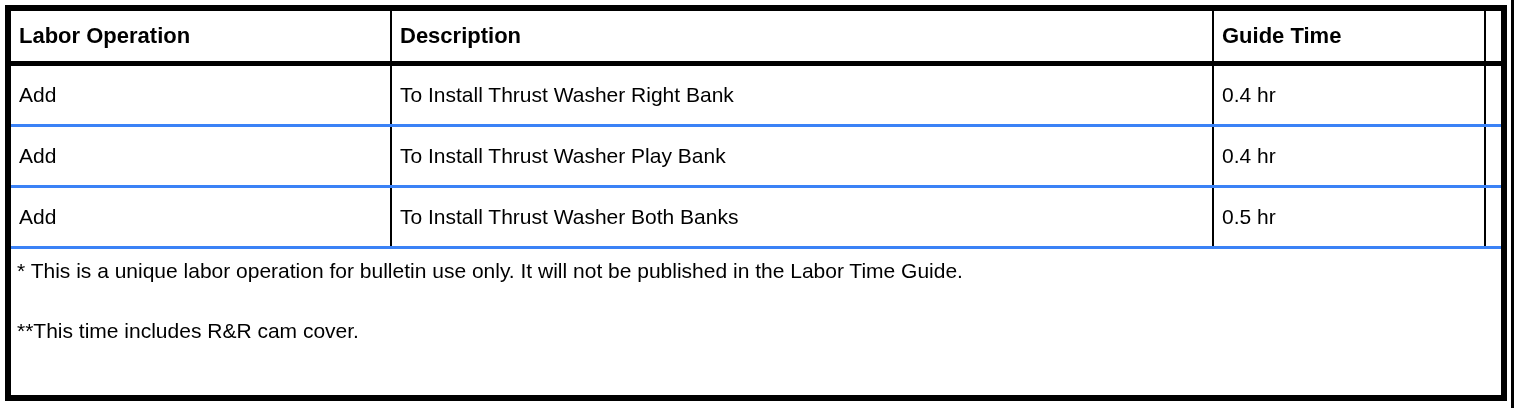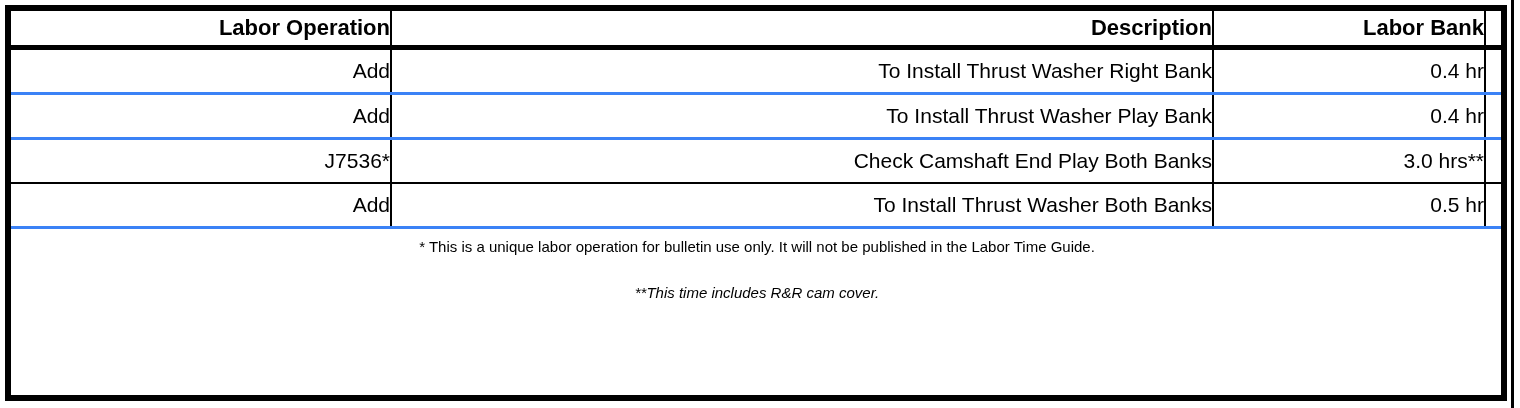--- a/index.html
+++ b/index.html
@@ -30,23 +30,23 @@
     height: 100%;
     border-collapse: collapse;
     table-layout: fixed;
   }
   col.c1 { width: 380px; }
   col.c2 { width: 822px; }
   col.c3 { width: 272px; }
   col.c4 { width: auto; }
   th, td {
     border-right: 2px solid #000000;
-    text-align: right;
+    text-align: left;
     vertical-align: middle;
-    padding: 0;
+    padding: 8px;
     font-size: 21px;
     line-height: 1.1;
     overflow: hidden;
     white-space: nowrap;
   }
   th:last-child, td:last-child { border-right: none; }
   tr.header-row th {
     border-bottom: 5px solid #000000;
     font-weight: bold;
     font-size: 22px;
@@ -55,22 +55,22 @@
   tr.data-row td { height: 42px; }
   tr.sep-thin td { border-bottom: 2px solid #000000; }
   tr.sep-thick td { border-bottom: 3px solid #3b82f6; }
   tr.footnote-row td {
     border-right: none;
     text-align: left;
     vertical-align: top;
     padding: 10px 4px 8px 6px;
     white-space: normal;
   }
-  .footnote-row p { margin: 0; font-size: 15px; text-align: center; }
-  .footnote-row p + p { margin-top: 29px; font-style: italic; }
+  .footnote-row p { margin: 0; font-size: 21px; }
+  .footnote-row p + p { margin-top: 37px; }
   .page-edge-line {
     position: absolute;
     left: 1511px;
     top: 0;
     width: 3px;
     height: 408px;
     background: #000000;
   }
 </style>
 </head>
@@ -81,41 +81,35 @@
     <colgroup>
       <col class="c1">
         <col class="c2">
         <col class="c3">
         <col class="c4">
     </colgroup>
     <thead>
       <tr class="header-row">
         <th>Labor Operation</th>
         <th>Description</th>
-        <th>Labor Bank</th>
+        <th>Guide Time</th>
         <th></th>
       </tr>
     </thead>
     <tbody>
       <tr class="data-row sep-thick">
         <td>Add</td>
         <td>To Install Thrust Washer Right Bank</td>
         <td>0.4 hr</td>
         <td></td>
       </tr>
       <tr class="data-row sep-thick">
         <td>Add</td>
         <td>To Install Thrust Washer Play Bank</td>
         <td>0.4 hr</td>
-        <td></td>
-      </tr>
-      <tr class="data-row sep-thin">
-        <td>J7536*</td>
-        <td>Check Camshaft End Play Both Banks</td>
-        <td>3.0 hrs**</td>
         <td></td>
       </tr>
       <tr class="data-row sep-thick">
         <td>Add</td>
         <td>To Install Thrust Washer Both Banks</td>
         <td>0.5 hr</td>
         <td></td>
       </tr>
       <tr class="footnote-row">
         <td colspan="4">

